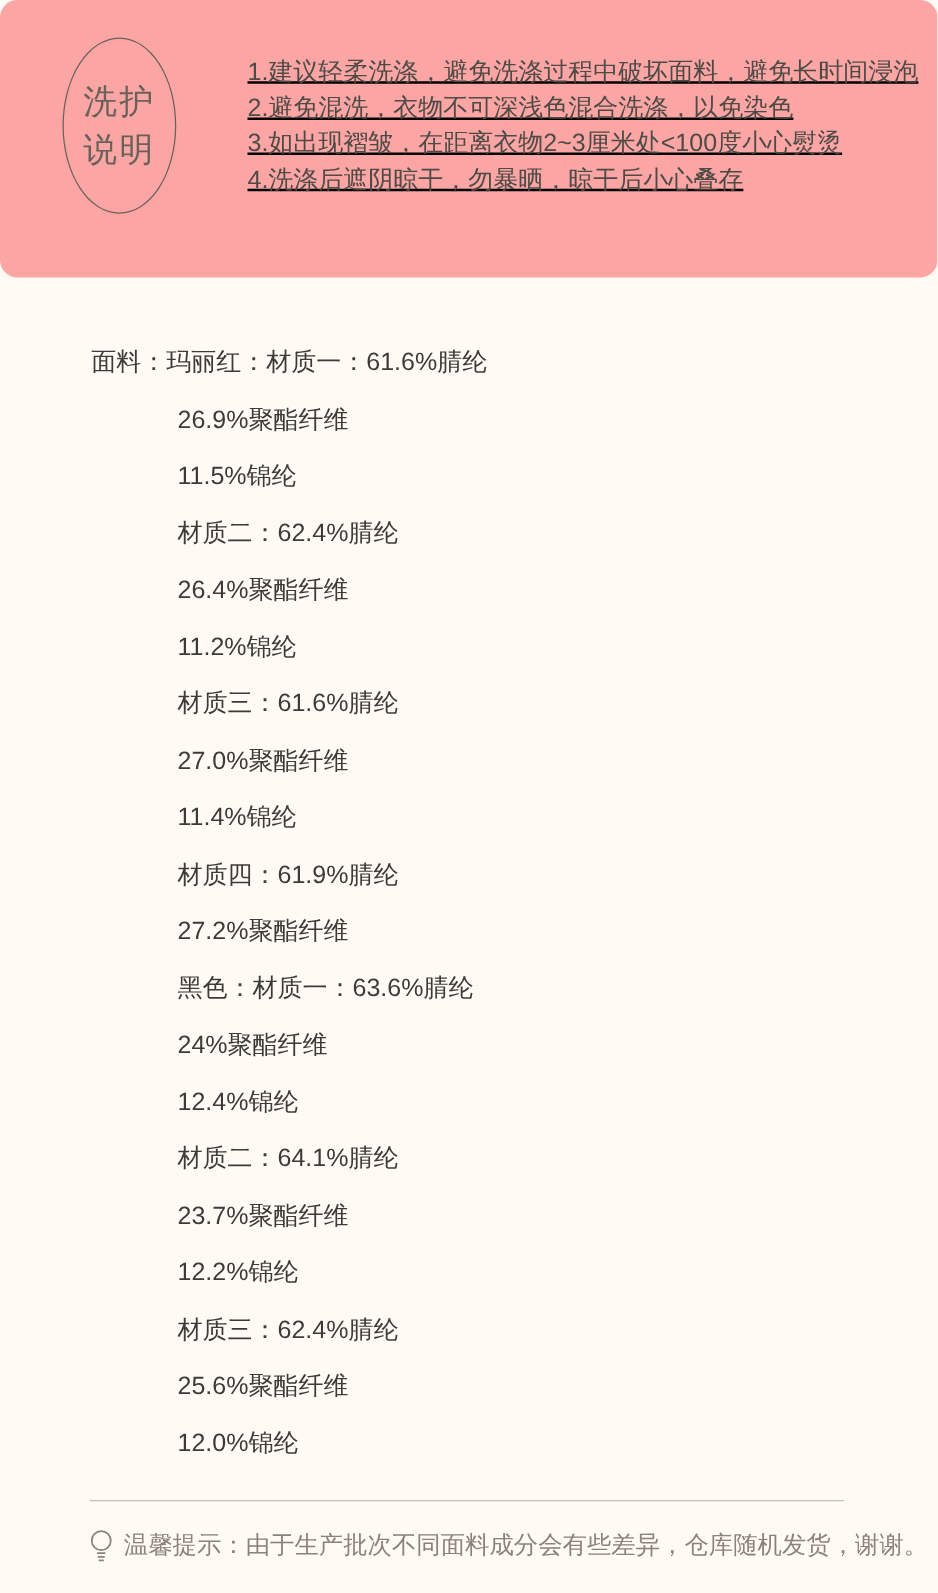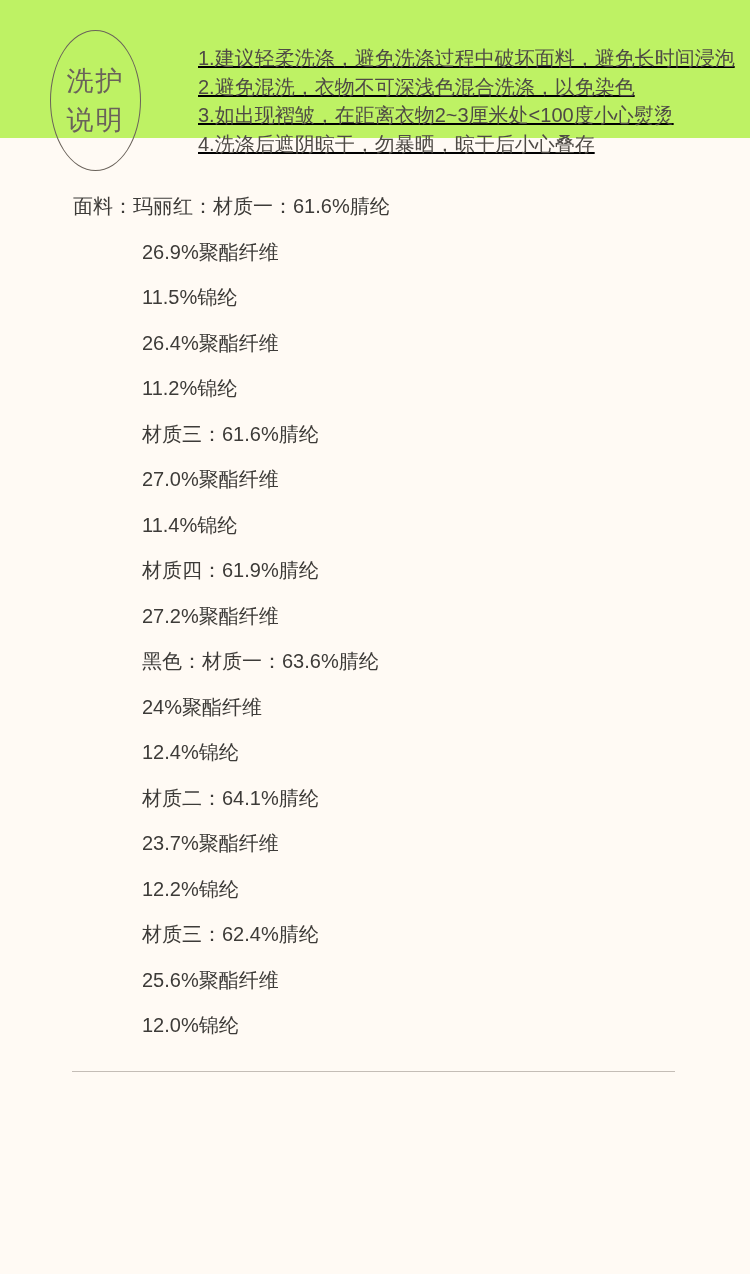--- a/index.html
+++ b/index.html
@@ -6,23 +6,24 @@
   html, body { width: 750px; }
   body {
     height: 1274px;
     overflow: hidden;
     background: #fffaf4;
     font-family: "Liberation Sans", "DejaVu Sans", sans-serif;
     position: relative;
   }
   
   .care-section {
-    height: 138px;
-    background: #bef264;
+    height: 222px;
+    background: #fca5a5;
     position: relative;
+    border-radius: 14px;
   }
   .care-badge {
     position: absolute;
     left: 50px;
     top: 30px;
     width: 91px;
     height: 141px;
     border: 1px solid #6a625a;
     border-radius: 50%;
     display: flex;
@@ -91,33 +92,43 @@
     <li>2.避免混洗，衣物不可深浅色混合洗涤，以免染色</li>
     <li>3.如出现褶皱，在距离衣物2~3厘米处&lt;100度小心熨烫</li>
     <li>4.洗涤后遮阴晾干，勿暴晒，晾干后小心叠存</li>
   </ul>
 </header>
 
 <main class="fabric-section">
   <div class="fabric-line">面料：玛丽红：材质一：61.6%腈纶</div>
   <div class="fabric-line indent">26.9%聚酯纤维</div>
   <div class="fabric-line indent">11.5%锦纶</div>
+  <div class="fabric-line indent">材质二：62.4%腈纶</div>
   <div class="fabric-line indent">26.4%聚酯纤维</div>
   <div class="fabric-line indent">11.2%锦纶</div>
   <div class="fabric-line indent">材质三：61.6%腈纶</div>
   <div class="fabric-line indent">27.0%聚酯纤维</div>
   <div class="fabric-line indent">11.4%锦纶</div>
   <div class="fabric-line indent">材质四：61.9%腈纶</div>
   <div class="fabric-line indent">27.2%聚酯纤维</div>
   <div class="fabric-line indent">黑色：材质一：63.6%腈纶</div>
   <div class="fabric-line indent">24%聚酯纤维</div>
   <div class="fabric-line indent">12.4%锦纶</div>
   <div class="fabric-line indent">材质二：64.1%腈纶</div>
   <div class="fabric-line indent">23.7%聚酯纤维</div>
   <div class="fabric-line indent">12.2%锦纶</div>
   <div class="fabric-line indent">材质三：62.4%腈纶</div>
   <div class="fabric-line indent">25.6%聚酯纤维</div>
   <div class="fabric-line indent">12.0%锦纶</div>
 </main>
 
 <footer>
   <div class="divider"></div>
+  <div class="tip-row">
+    <svg class="tip-icon" width="22" height="28" viewBox="0 0 22 28" fill="none" stroke="#8b8279" stroke-width="1.4" stroke-linecap="round">
+      <circle cx="11" cy="10.5" r="7.6"></circle>
+      <path d="M8.2 20.5 L13.8 20.5"></path>
+      <path d="M8.8 23.5 L13.2 23.5"></path>
+      <path d="M9.6 26.3 L12.4 26.3"></path>
+    </svg>
+    <span class="tip-text">温馨提示：由于生产批次不同面料成分会有些差异，仓库随机发货，谢谢。</span>
+  </div>
 </footer>
 
 </body></html>

